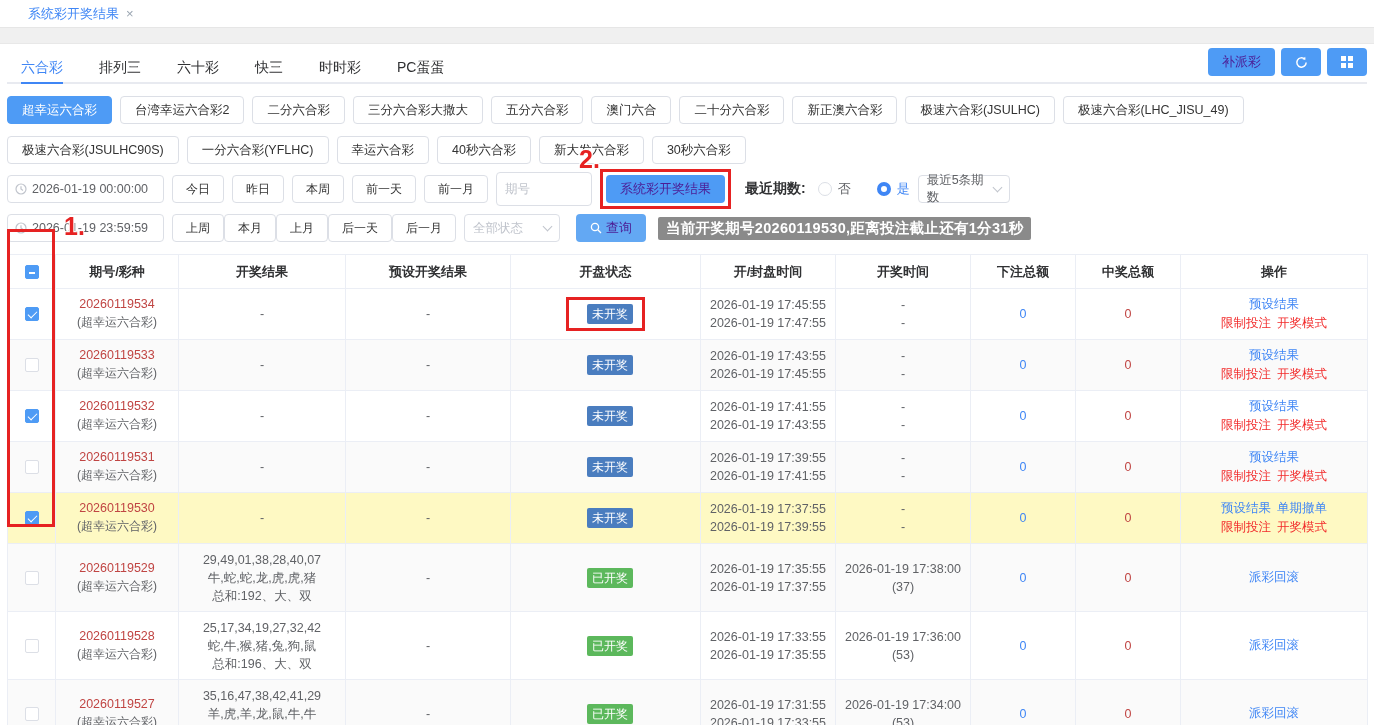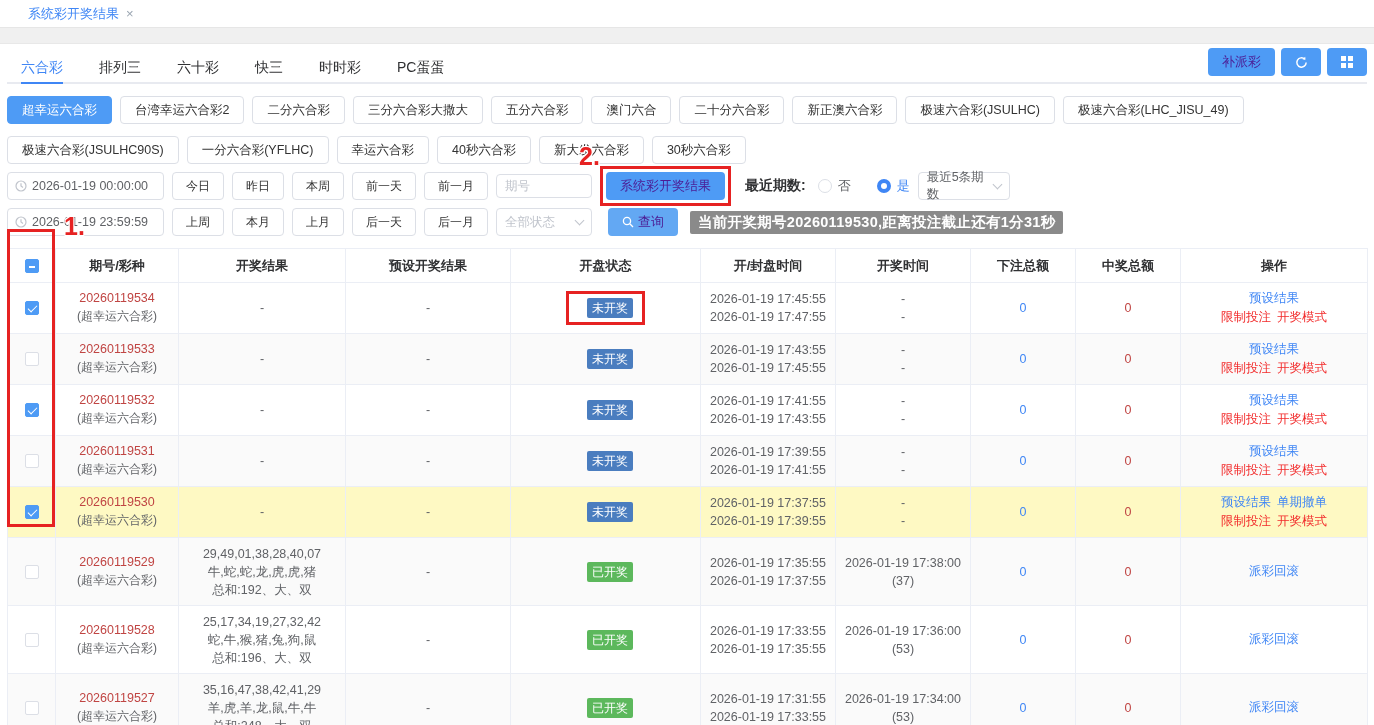--- a/index.html
+++ b/index.html
@@ -35,21 +35,21 @@
     display:inline-flex; align-items:center; white-space:nowrap; font-family:inherit; }
   .lbtn.active { background:#4e9bf5; border-color:#4e9bf5; color:#fff; }
 
   
   .filter-row { display:flex; align-items:center; gap:8px; margin-top:8px; position:relative; }
   .dt-input { width:157px; height:28px; border:1px solid #dcdfe6; border-radius:4px;
     display:flex; align-items:center; padding:0 6px 0 7px; gap:5px; background:#fff;
     overflow:hidden; white-space:nowrap; font-size:12.5px; color:#606266; cursor:text; }
   .qbtn { height:28px; padding:0 13px; font-size:12px; color:#333; background:#fff;
     border:1px solid #dcdfe6; border-radius:4px; cursor:pointer; white-space:nowrap; font-family:inherit; }
-  .txt-input { width:96px; height:24px; border:1px solid #dcdfe6; border-radius:4px;
+  .txt-input { width:96px; height:34px; border:1px solid #dcdfe6; border-radius:4px;
     padding:0 8px; font-size:12.5px; color:#606266; font-family:inherit; }
   .txt-input::placeholder { color:#c0c4cc; }
   .sel { height:28px; border:1px solid #dcdfe6; border-radius:4px; background:#fff;
     display:flex; align-items:center; justify-content:space-between; padding:0 8px;
     font-size:12.5px; cursor:pointer; }
   .sel .ph { color:#c0c4cc; } .sel .val { color:#606266; }
   .chev { width:7px; height:7px; border-right:1.5px solid #c0c4cc; border-bottom:1.5px solid #c0c4cc;
     transform:rotate(45deg); margin-top:-4px; }
   .recent-label { font-size:14px; font-weight:bold; color:#303133; margin-left:6px; white-space:nowrap;text-align:right; }
   .radio-group { display:flex; align-items:center; gap:26px; margin-left:4px; }
@@ -202,21 +202,21 @@
   </div>
 
   <div class="filter-row">
     <div class="dt-input">
       <svg class="clock-svg" width="12" height="12" viewBox="0 0 12 12">
         <circle cx="6" cy="6" r="5" fill="none" stroke="#c0c4cc" stroke-width="1.2"></circle>
         <path d="M6 3.2 V6 L8 7.4" fill="none" stroke="#c0c4cc" stroke-width="1.2"></path>
       </svg>
       <span>2026-01-19 23:59:59</span>
     </div>
-    <div id="quick2" style="display:flex;gap:8px;">
+    <div id="quick2" style="display:flex;">
         <button class="qbtn">上周</button>
         <button class="qbtn">本月</button>
         <button class="qbtn">上月</button>
         <button class="qbtn">后一天</button>
         <button class="qbtn">后一月</button>
       </div>
     <div class="sel" style="width:96px">
       <span class="ph">全部状态</span>
       <span class="chev"></span>
     </div>

